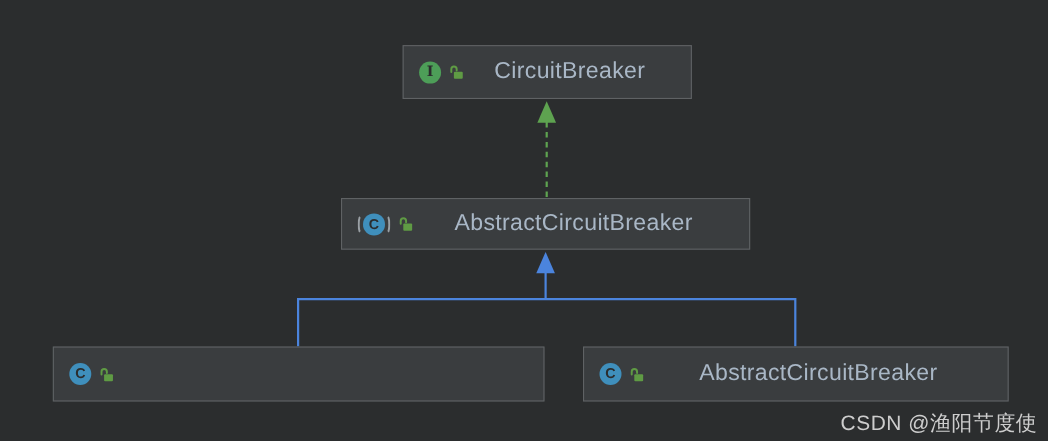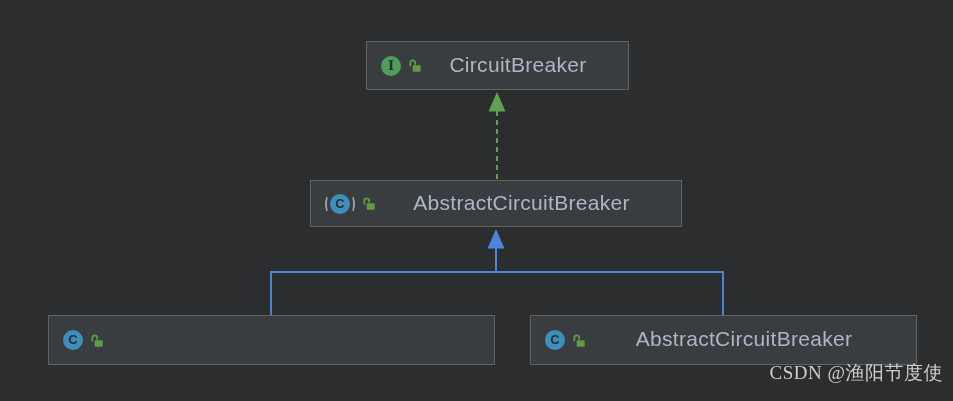--- a/index.html
+++ b/index.html
@@ -48,25 +48,24 @@
   .badge.clazz{background:#3f8fbc;}
   .abstract-wrap{display:inline-flex;align-items:center;}
   .paren{display:inline-block;width:7px;height:18px;box-sizing:border-box;border:2px solid transparent;}
   .paren.l{border-left:2px solid #9aa0a5;border-radius:50%;margin-right:-2px;}
   .paren.r{border-right:2px solid #9aa0a5;border-radius:50%;margin-left:-2px;}
   .lock{display:inline-block;}
   .lock .body{fill:#5f9b44;}
   .lock .shackle{fill:none;stroke:#5f9b44;stroke-width:1.9;stroke-linecap:round;}
   .watermark{
     position:absolute;
-    right:10px;bottom:15px;
+    right:10px;bottom:3px;
     color:#cdcdcd;
     font-size:19px;
     letter-spacing:.5px;
-    font-family:Liberation Serif, serif;
   }
   
   #node-interface{left:366px;top:41px;width:263px;height:49px;}
   #node-abstract{left:310px;top:180px;width:372px;height:47px;}
   #node-response{left:48px;top:315px;width:447px;height:50px;}
   #node-exception{left:530px;top:315px;width:387px;height:50px;}
 </style>
 </head>
 <body>
 

